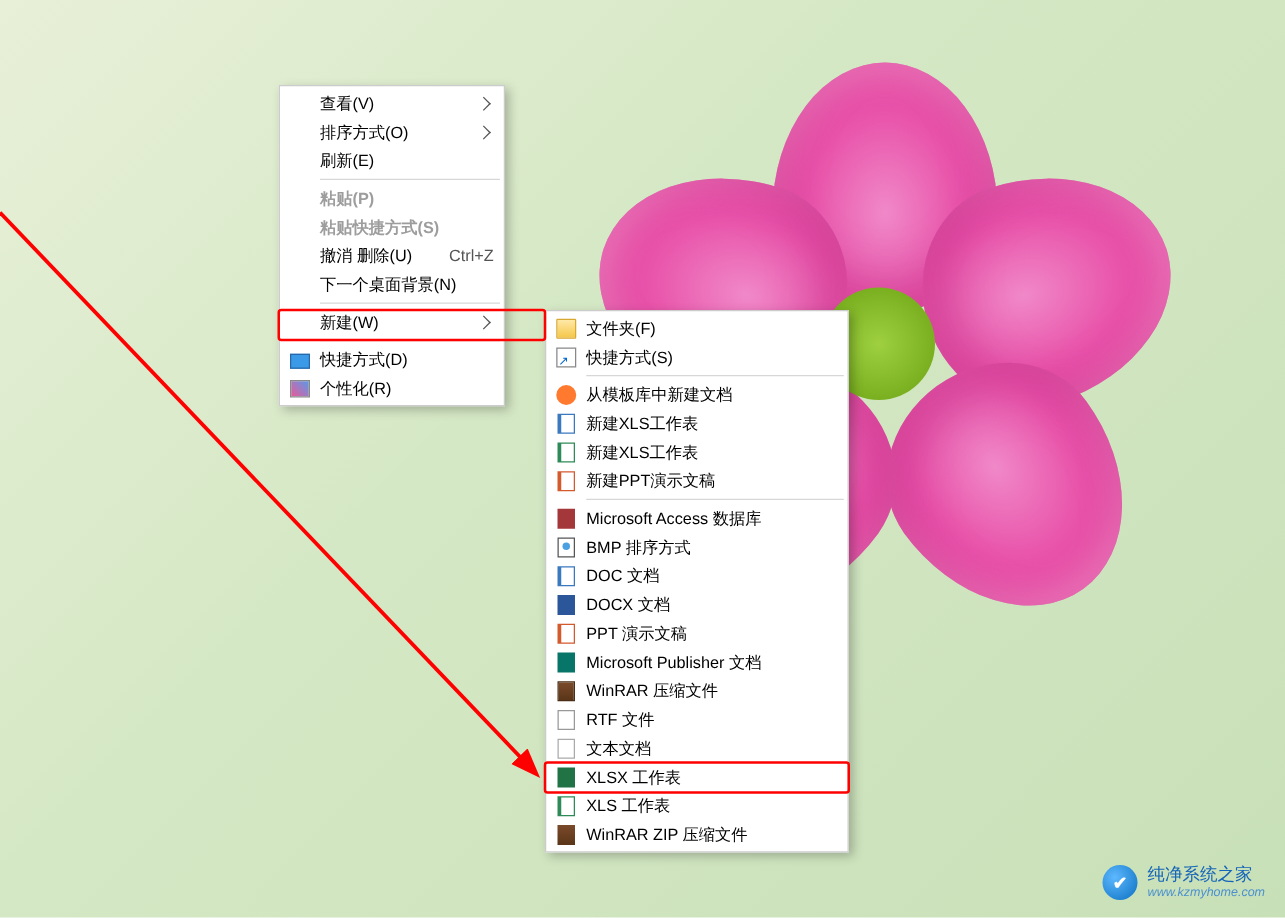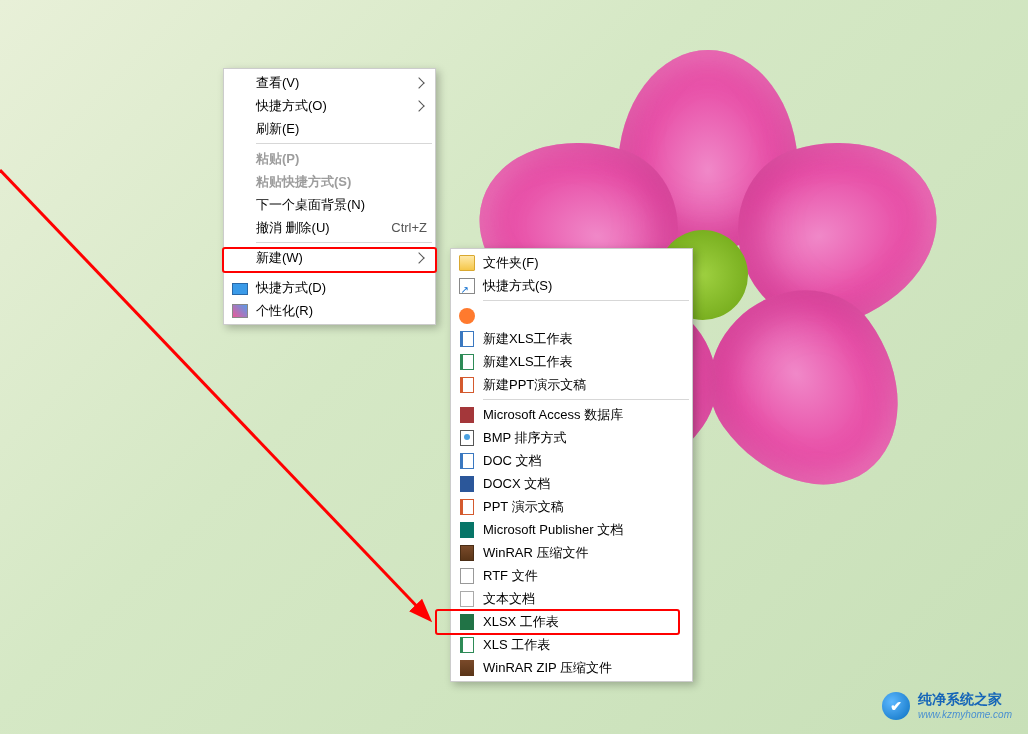--- a/index.html
+++ b/index.html
@@ -39,22 +39,22 @@
       background: radial-gradient(circle, #9ed040 0%, #7ab020 70%);
       border-radius: 50%;
     }
     .context-menu {
       position: absolute;
       background: #ffffff;
       border: 1px solid #cccccc;
       box-shadow: 3px 3px 8px rgba(0,0,0,0.25);
       padding: 2px;
     }
-    .menu1 { top: 68px; left: 223px; width: 213px; }
-    .menu2 { top: 248px; left: 436px; width: 243px; margin-left: 14px; }
+    .menu1 { top: 68px; left: 223px; width: 181px; }
+    .menu2 { top: 248px; left: 436px; width: 243px; }
     .menu-item {
       display: flex;
       align-items: center;
       height: 23px;
       padding: 0 6px 0 30px;
       position: relative;
       white-space: nowrap;
     }
     .menu-item.disabled { color: #9d9d9d; font-weight: bold; }
     .separator {
@@ -110,21 +110,21 @@
       display: flex;
       align-items: center;
       justify-content: center;
     }
     .watermark .wm-icon::after {
       content: "✔";
       color: #fff;
       font-size: 14px;
       font-weight: bold;
     }
-    .watermark .wm-text .t1 { font-weight: bold; color: #1565b8; }
+    .watermark .wm-text .t1 { font-weight: normal; color: #1565b8; }
     .watermark .wm-text .t2 { font-size: 10px; color: #4a90d0; font-style: italic; }
     
     .ico { width: 16px; height: 16px; display:inline-block; }
     .ico-folder { background: linear-gradient(#ffe9a8,#f5c74a); border-radius:1px; border:1px solid #d9a830; }
     .ico-shortcut { background:#fff; border:1px solid #888; position:relative; }
     .ico-shortcut::after { content:"↗"; font-size:10px; position:absolute; bottom:-2px; left:1px; color:#0066cc;}
     .ico-wps { background:#ff7a2e; border-radius:50%; }
     .ico-doc { width:14px;height:16px;background:#fff;border:1px solid #3a78c0;border-left:3px solid #3a78c0;}
     .ico-xls { width:14px;height:16px;background:#fff;border:1px solid #2e8b57;border-left:3px solid #2e8b57;}
     .ico-ppt { width:14px;height:16px;background:#fff;border:1px solid #d45a2e;border-left:3px solid #d45a2e;}
@@ -153,40 +153,40 @@
   <div class="petal p5"></div>
   <div class="flower-center"></div>
 </div>
 
 <div class="context-menu menu1">
   <div class="menu-item">
     <span class="label">查看(V)</span>
     <span class="chevron"></span>
   </div>
   <div class="menu-item">
-    <span class="label">快捷方式(O)</span>
+    <span class="label">排序方式(O)</span>
     <span class="chevron"></span>
   </div>
   <div class="menu-item">
     <span class="label">刷新(E)</span>
   </div>
   <div class="separator"></div>
   <div class="menu-item disabled">
     <span class="label">粘贴(P)</span>
   </div>
   <div class="menu-item disabled">
     <span class="label">粘贴快捷方式(S)</span>
   </div>
   <div class="menu-item">
-    <span class="label">下一个桌面背景(N)</span>
-  </div>
-  <div class="menu-item">
     <span class="label">撤消 删除(U)</span>
     <span class="shortcut">Ctrl+Z</span>
   </div>
+  <div class="menu-item">
+    <span class="label">下一个桌面背景(N)</span>
+  </div>
   <div class="separator"></div>
   <div class="menu-item">
     <span class="label">新建(W)</span>
     <span class="chevron"></span>
   </div>
   <div class="separator"></div>
   <div class="menu-item">
     <span class="icon-slot">
         <span class="ico ico-display"></span>
       </span>
@@ -211,20 +211,21 @@
     <span class="icon-slot">
         <span class="ico ico-shortcut"></span>
       </span>
     <span class="label">快捷方式(S)</span>
   </div>
   <div class="separator"></div>
   <div class="menu-item">
     <span class="icon-slot">
         <span class="ico ico-wps"></span>
       </span>
+    <span class="label">从模板库中新建文档</span>
   </div>
   <div class="menu-item">
     <span class="icon-slot">
         <span class="ico ico-doc"></span>
       </span>
     <span class="label">新建XLS工作表</span>
   </div>
   <div class="menu-item">
     <span class="icon-slot">
         <span class="ico ico-xls"></span>

